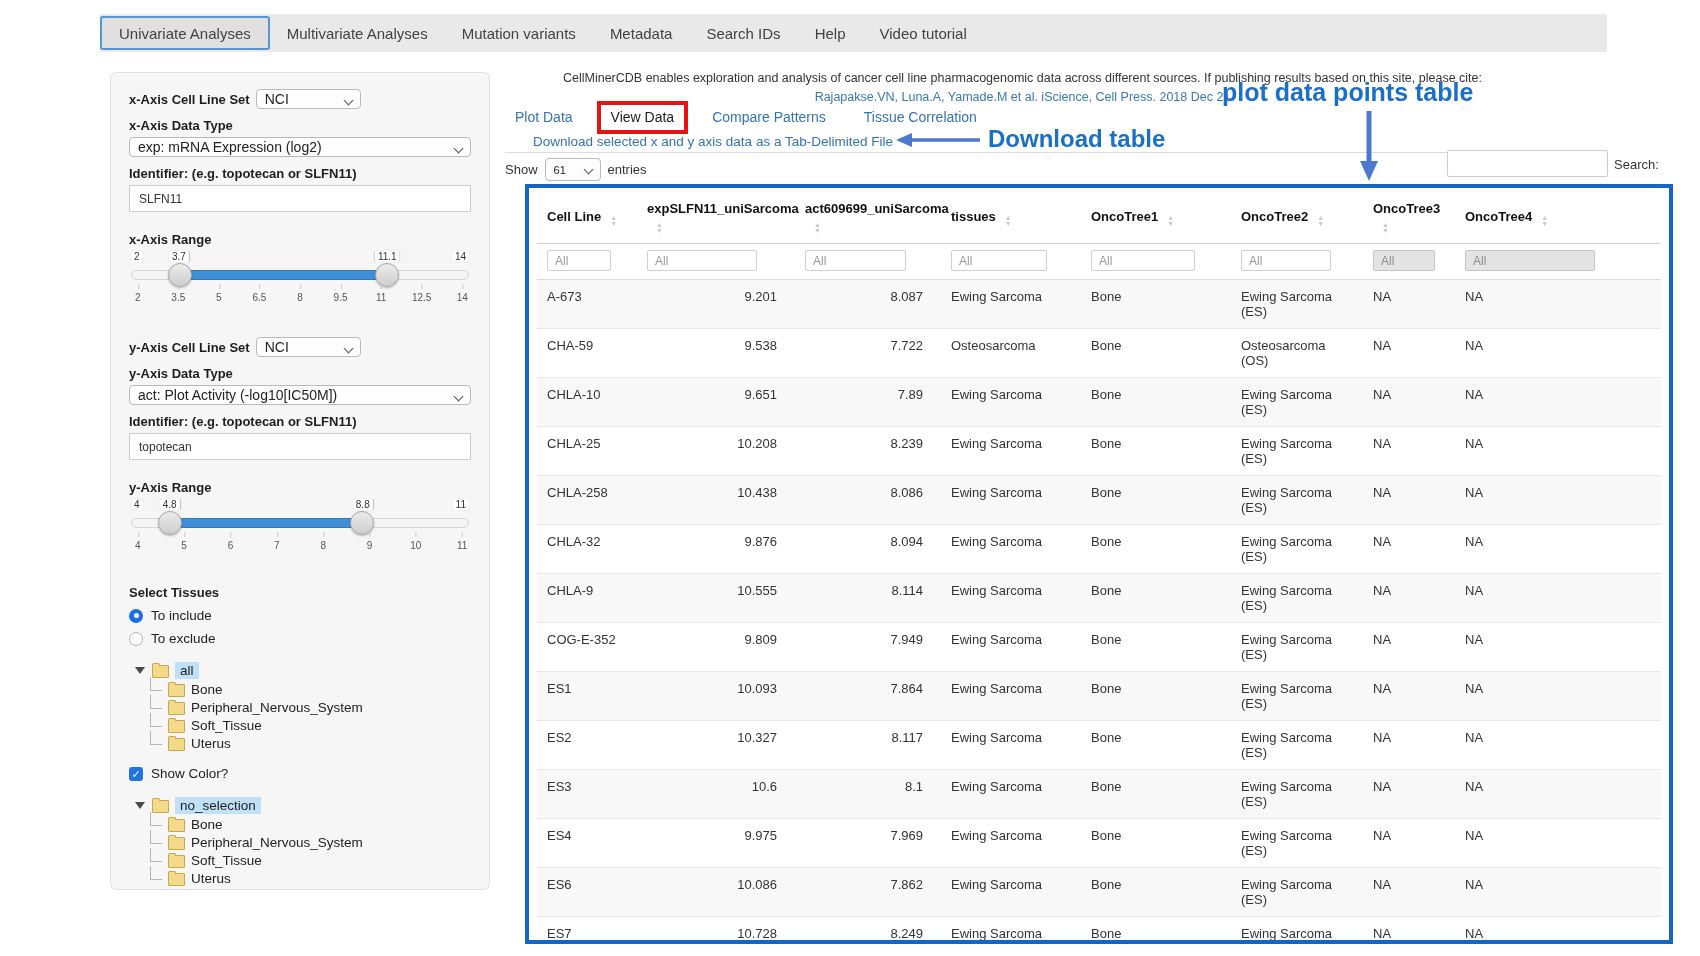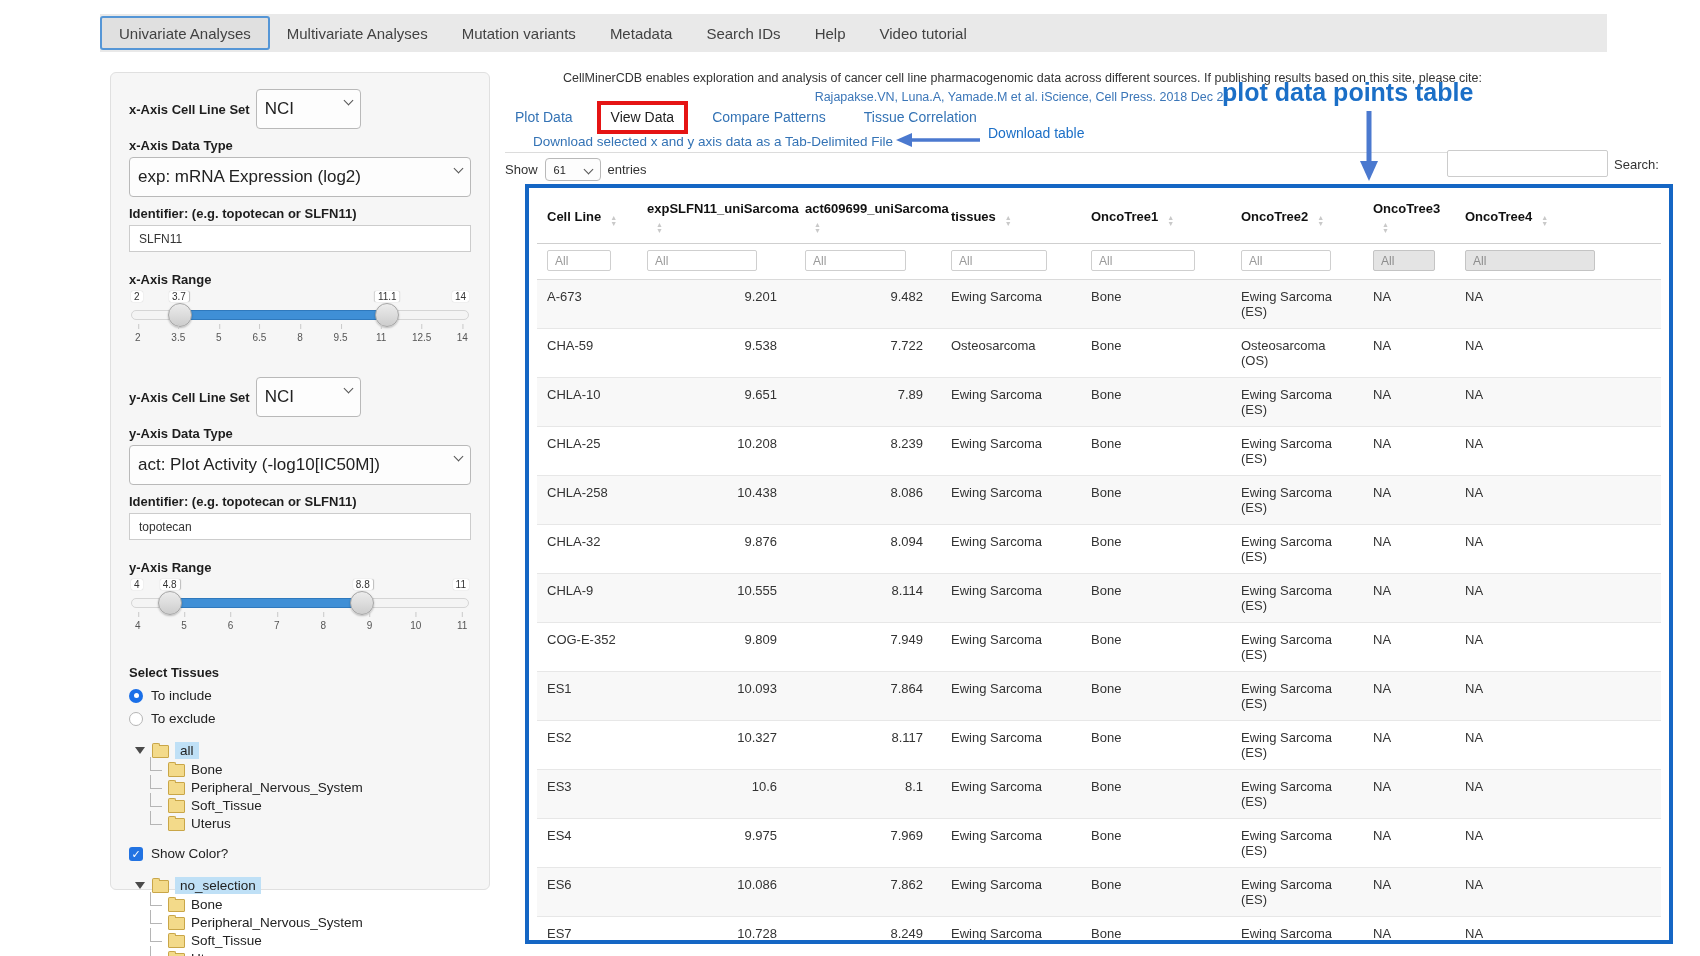--- a/index.html
+++ b/index.html
@@ -15,21 +15,21 @@
     height:34px;box-sizing:border-box;}
 
   
   #sidebar{left:110px;top:72px;width:380px;height:818px;background:#f6f6f6;
     border:1px solid #e0e0e0;border-radius:6px;box-sizing:border-box;
     padding:16px 18px;font-size:13px;}
   .fld-label{font-weight:bold;color:#1d1d1d;font-size:13px;margin:9px 0 4px;}
   .inline-row{display:flex;align-items:center;gap:6px;margin-bottom:6px;}
   .inline-row .fld-label{margin:0;}
   .sel{position:relative;border:1px solid #b9b9b9;border-radius:4px;background:#fdfdfd;
-    height:40px;display:flex;align-items:center;padding:0 22px 0 8px;font-size:17px;
+    height:20px;display:flex;align-items:center;padding:0 22px 0 8px;font-size:14px;
     color:#222;box-sizing:border-box;cursor:pointer;}
   .sel::after{content:"";width:6px;height:6px;border-right:1.6px solid #555;
     border-bottom:1.6px solid #555;transform:rotate(45deg);position:absolute;right:8px;top:7px;}
   .sel.small{width:105px;}
   .sel.wide{width:100%;}
   .text-input{border:1px solid #ccc;border-radius:0;background:#fff;height:27px;
     display:flex;align-items:center;padding:0 9px;font-size:12px;color:#333;
     box-sizing:border-box;margin-bottom:20px;}
 
   
@@ -104,21 +104,21 @@
     overflow:hidden;}
   #data-table tr.filter-row td{border-top:none;border-bottom:1px solid #dadada;padding:6px 10px 8px;}
   #data-table tbody tr.data-row:nth-child(odd){background:#f8f8f8;}
   td.num{text-align:right;padding-right:18px !important;}
   .filter-box{height:21px;border:1px solid #cfcfcf;border-radius:2px;background:#fff;
     color:#9a9a9a;font-size:12px;display:flex;align-items:center;padding:0 7px;
     width:80%;min-width:62px;max-width:130px;box-sizing:border-box;cursor:text;}
   .filter-box.disabled{background:#e4e4e4;border-color:#c4c4c4;color:#8d8d8d;cursor:default;}
 
   
-  #ann-download{left:988px;top:125px;font-size:14px;font-weight:normal;color:#1b6fc7;
+  #ann-download{left:988px;top:125px;font-size:24px;font-weight:bold;color:#1b6fc7;
     white-space:nowrap;z-index:6;}
   #ann-download-arrow{left:896px;top:132px;z-index:6;}
   #ann-plot{left:1222px;top:78px;font-size:25px;font-weight:bold;color:#1b6fc7;
     white-space:nowrap;z-index:6;}
   #ann-plot-arrow{left:1358px;top:111px;z-index:6;}
 </style>
 </head>
 <body>
 
 <nav id="top-nav" class="abs">
@@ -380,21 +380,21 @@
           </td>
           <td>
             <div class="filter-box disabled">All</div>
           </td>
         </tr>
     </thead>
     <tbody id="table-body">
         <tr class="data-row">
           <td>A-673</td>
           <td class="num">9.201</td>
-          <td class="num">9.482</td>
+          <td class="num">8.087</td>
           <td>Ewing Sarcoma</td>
           <td>Bone</td>
           <td>Ewing Sarcoma (ES)</td>
           <td>NA</td>
           <td>NA</td>
         </tr>
         <tr class="data-row">
           <td>CHA-59</td>
           <td class="num">9.538</td>
           <td class="num">7.722</td>

